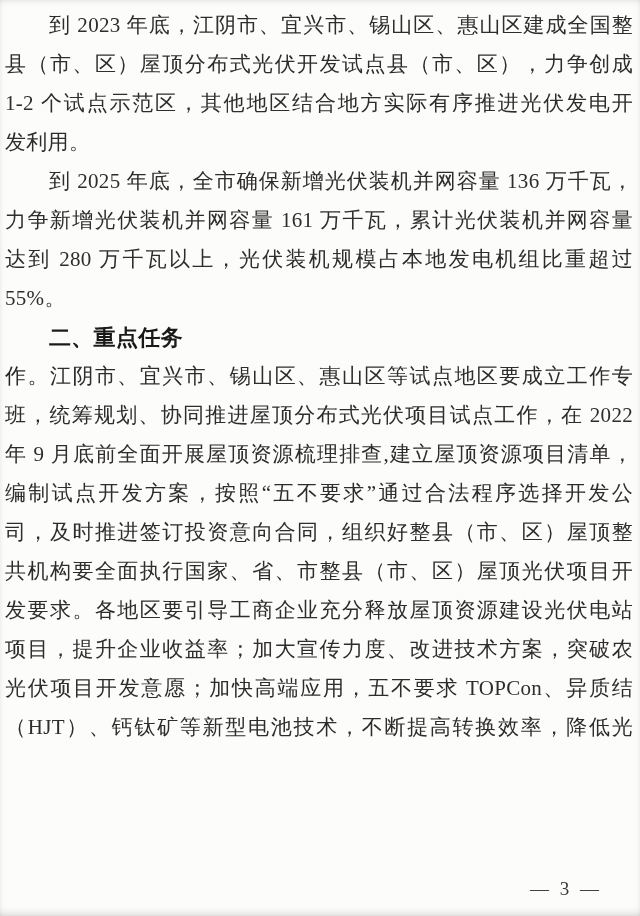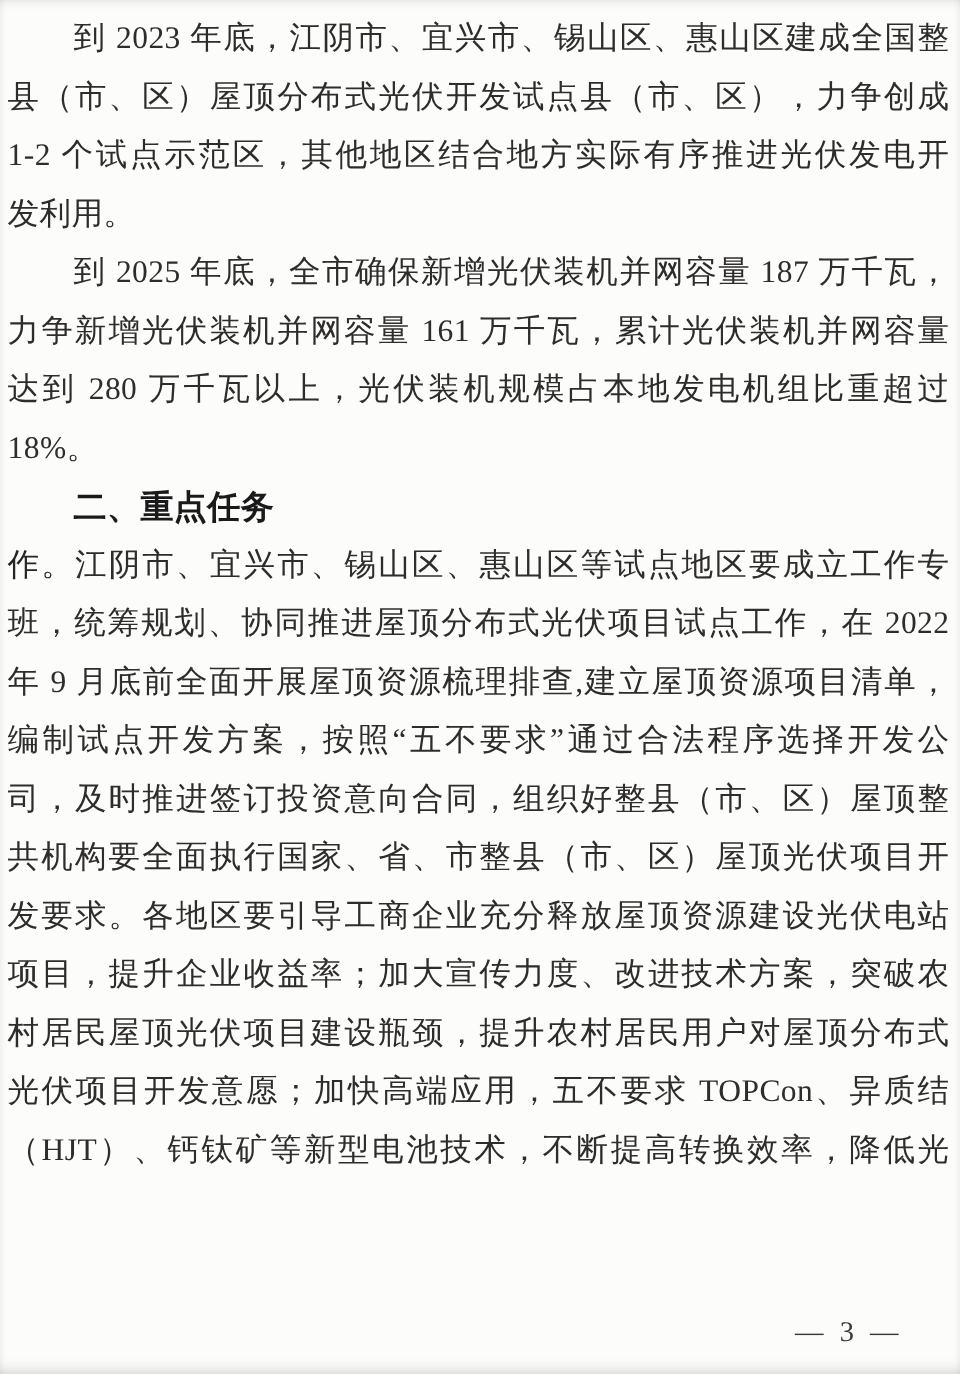--- a/index.html
+++ b/index.html
@@ -72,35 +72,34 @@
 <body>
 
 <div class="page">
   <div class="textblock">
 
     <div class="line indent"><span>到 2023 年底，江阴市、宜兴市、锡山区、惠山区建成全国整</span></div>
     <div class="line"><span>县（市、区）屋顶分布式光伏开发试点县（市、区），力争创成</span></div>
     <div class="line"><span>1-2 个试点示范区，其他地区结合地方实际有序推进光伏发电开</span></div>
     <div class="line no-justify"><span>发利用。</span></div>
 
-    <div class="line indent"><span>到 2025 年底，全市确保新增光伏装机并网容量 187 万千瓦，</span></div>
+    <div class="line indent"><span>到 2025 年底，全市确保新增光伏装机并网容量 136 万千瓦，</span></div>
     <div class="line"><span>力争新增光伏装机并网容量 161 万千瓦，累计光伏装机并网容量</span></div>
     <div class="line"><span>达到 280 万千瓦以上，光伏装机规模占本地发电机组比重超过</span></div>
-    <div class="line no-justify"><span>18%。</span></div>
+    <div class="line no-justify"><span>55%。</span></div>
 
     <div class="line heading indent no-justify"><span>二、重点任务</span></div>
 
     <div class="line"><span class="kaiti">作。</span><span>江阴市、宜兴市、锡山区、惠山区等试点地区要成立工作专</span></div>
     <div class="line"><span>班，统筹规划、协同推进屋顶分布式光伏项目试点工作，在 2022</span></div>
     <div class="line"><span>年 9 月底前全面开展屋顶资源梳理排查,建立屋顶资源项目清单，</span></div>
     <div class="line"><span>编制试点开发方案，按照“五不要求”通过合法程序选择开发公</span></div>
     <div class="line"><span>司，及时推进签订投资意向合同，组织好整县（市、区）屋顶整</span></div>
     <div class="line"><span>共机构要全面执行国家、省、市整县（市、区）屋顶光伏项目开</span></div>
     <div class="line"><span>发要求。各地区要引导工商企业充分释放屋顶资源建设光伏电站</span></div>
     <div class="line"><span>项目，提升企业收益率；加大宣传力度、改进技术方案，突破农</span></div>
-    <div class="line"><span>村居民屋顶光伏项目建设瓶颈，提升农村居民用户对屋顶分布式</span></div>
     <div class="line"><span>光伏项目开发意愿；加快高端应用，五不要求 TOPCon、异质结</span></div>
     <div class="line"><span>（HJT）、钙钛矿等新型电池技术，不断提高转换效率，降低光</span></div>
 
   </div>
 
   <div class="page-number">— 3 —</div>
 </div>
 
 </body></html>

